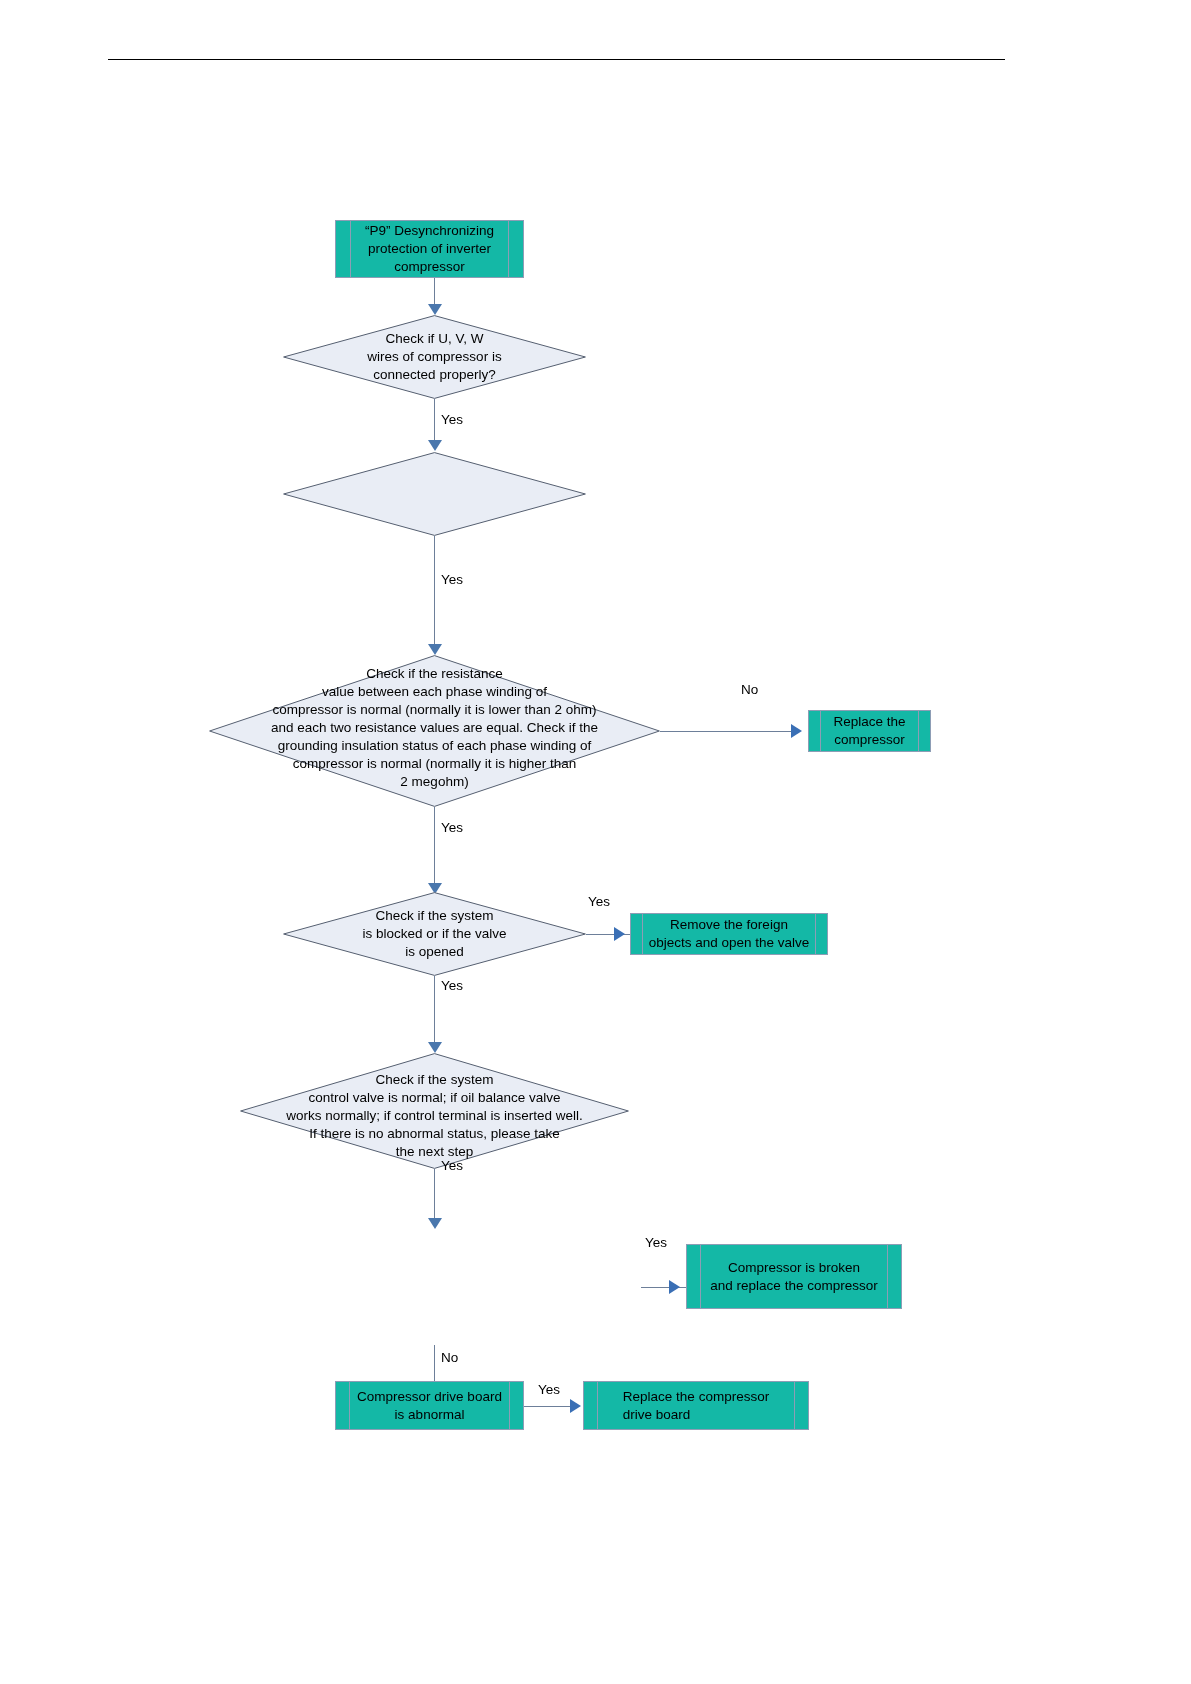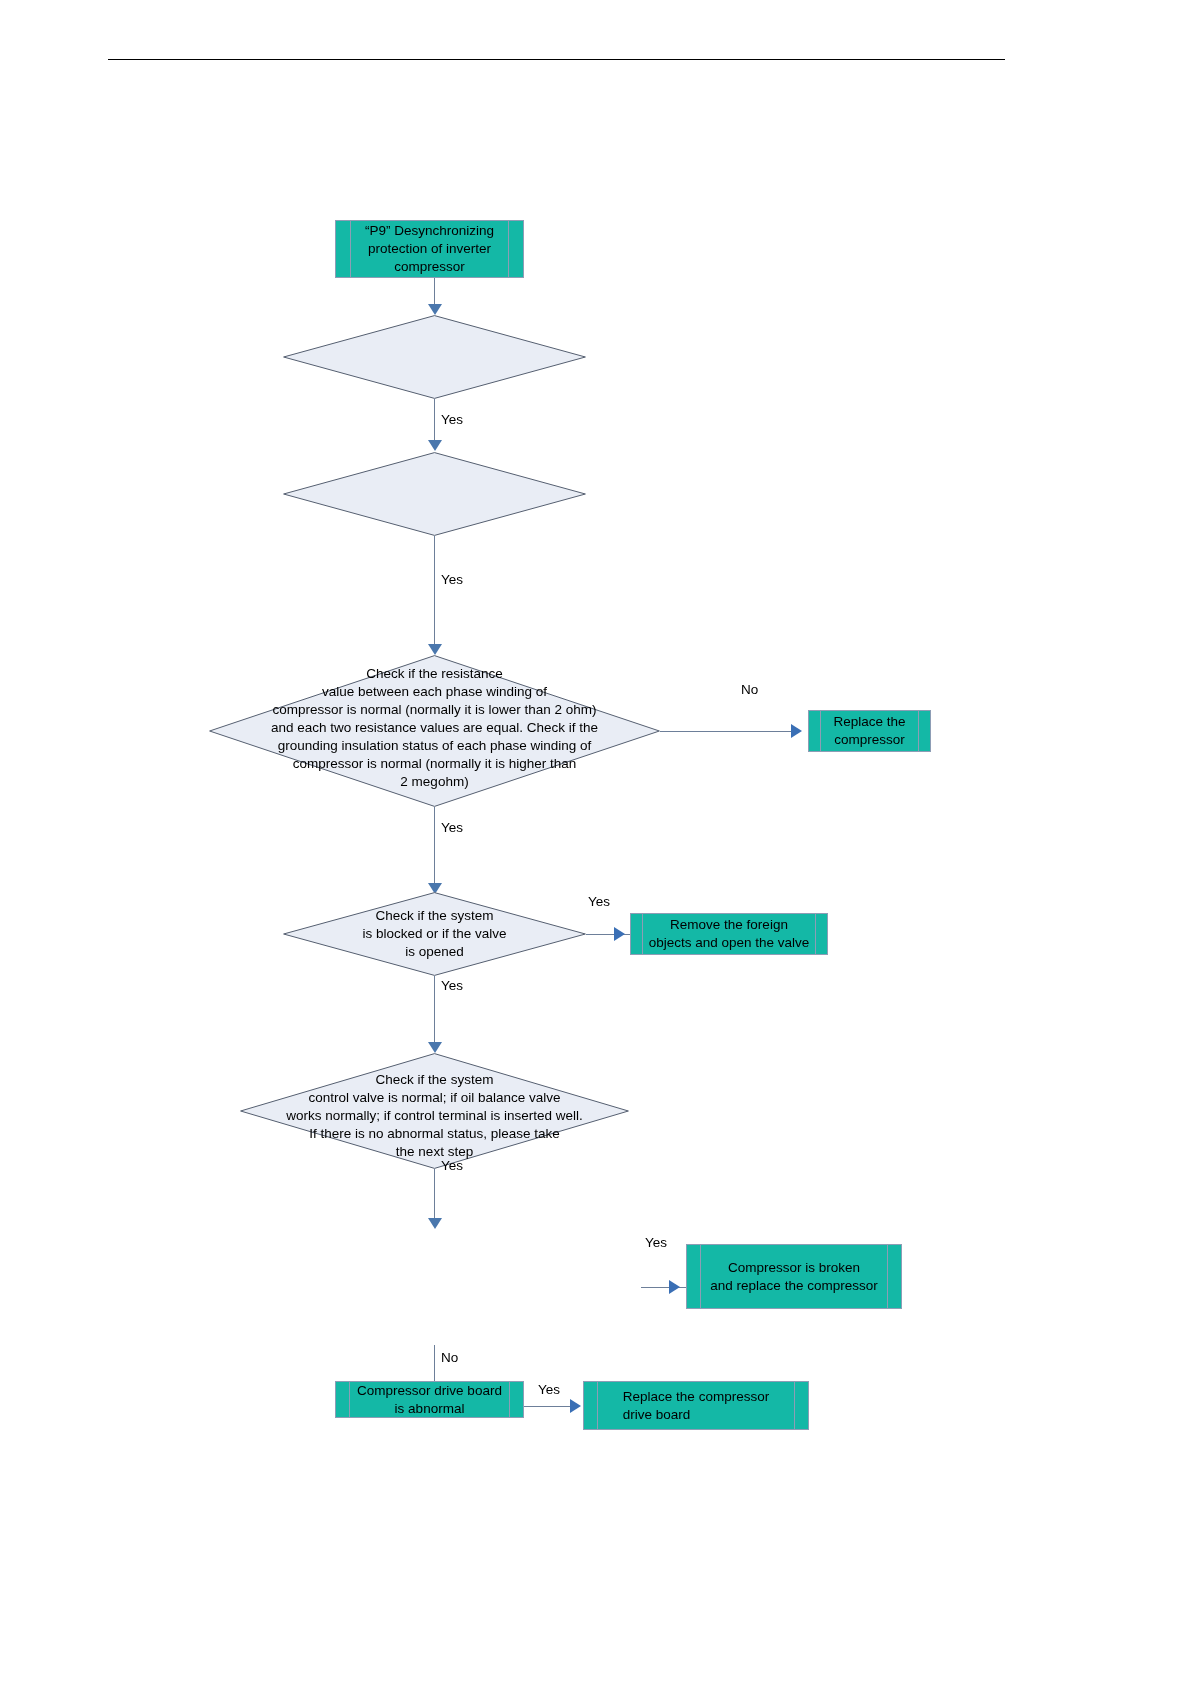--- a/index.html
+++ b/index.html
@@ -124,20 +124,23 @@
 compressor</span>
   </div>
 
   <div class="vline" style="left:434px; top:278px; height:28px;"></div>
   <div class="arrow-down" style="left:428px; top:304px;"></div>
 
   <div class="diamond-wrap" style="left:283px; top:315px; width:303px; height:84px;">
     <svg width="303" height="84" viewBox="0 0 303 84">
       <polygon points="151.5,0.6 302.4,42 151.5,83.4 0.6,42" fill="#e9edf5" stroke="#555f70" stroke-width="1"></polygon>
     </svg>
+    <div class="txt" style="top:15px;">Check if U, V, W
+wires of compressor is
+connected properly?</div>
   </div>
 
   <div class="vline" style="left:434px; top:399px; height:43px;"></div>
   <div class="arrow-down" style="left:428px; top:440px;"></div>
   <div class="edge-label" style="left:441px; top:413px;">Yes</div>
 
   <div class="diamond-wrap" style="left:283px; top:452px; width:303px; height:84px;">
     <svg width="303" height="84" viewBox="0 0 303 84">
       <polygon points="151.5,0.6 302.4,42 151.5,83.4 0.6,42" fill="#e9edf5" stroke="#555f70" stroke-width="1"></polygon>
     </svg>
@@ -223,21 +226,21 @@
     <span class="bar-l" style="left:13px;"></span>
     <span class="bar-r" style="right:13px;"></span>
     <span class="txt" style="padding:0 8px;">Compressor is broken
 and replace the compressor</span>
   </div>
 
   <div class="vline" style="left:434px; top:1345px; height:47px;"></div>
   <div class="arrow-down" style="left:428px; top:1390px;"></div>
   <div class="edge-label" style="left:441px; top:1351px;">No</div>
 
-  <div class="node proc" style="left:335px; top:1381px; width:189px; height:37px;">
+  <div class="node proc" style="left:335px; top:1381px; width:189px; height:49px;">
     <span class="bar-l" style="left:13px;"></span>
     <span class="bar-r" style="right:13px;"></span>
     <span class="txt" style="padding:0 6px;">Compressor drive board
 is abnormal</span>
   </div>
 
   <div class="hline" style="left:524px; top:1406px; width:52px;"></div>
   <div class="arrow-right" style="left:570px; top:1399px;"></div>
   <div class="edge-label" style="left:538px; top:1383px;">Yes</div>
 

